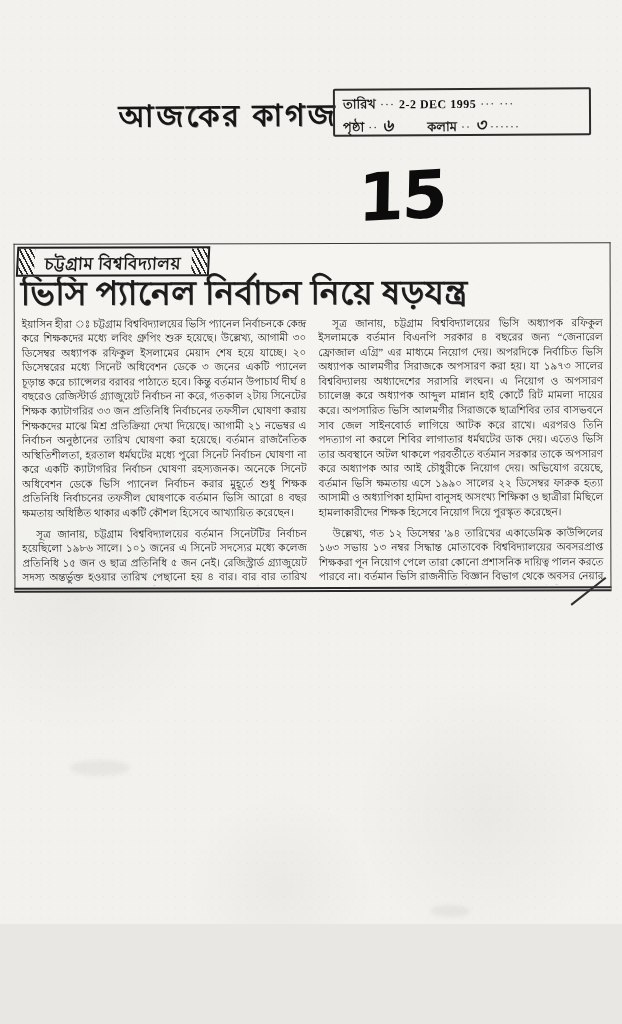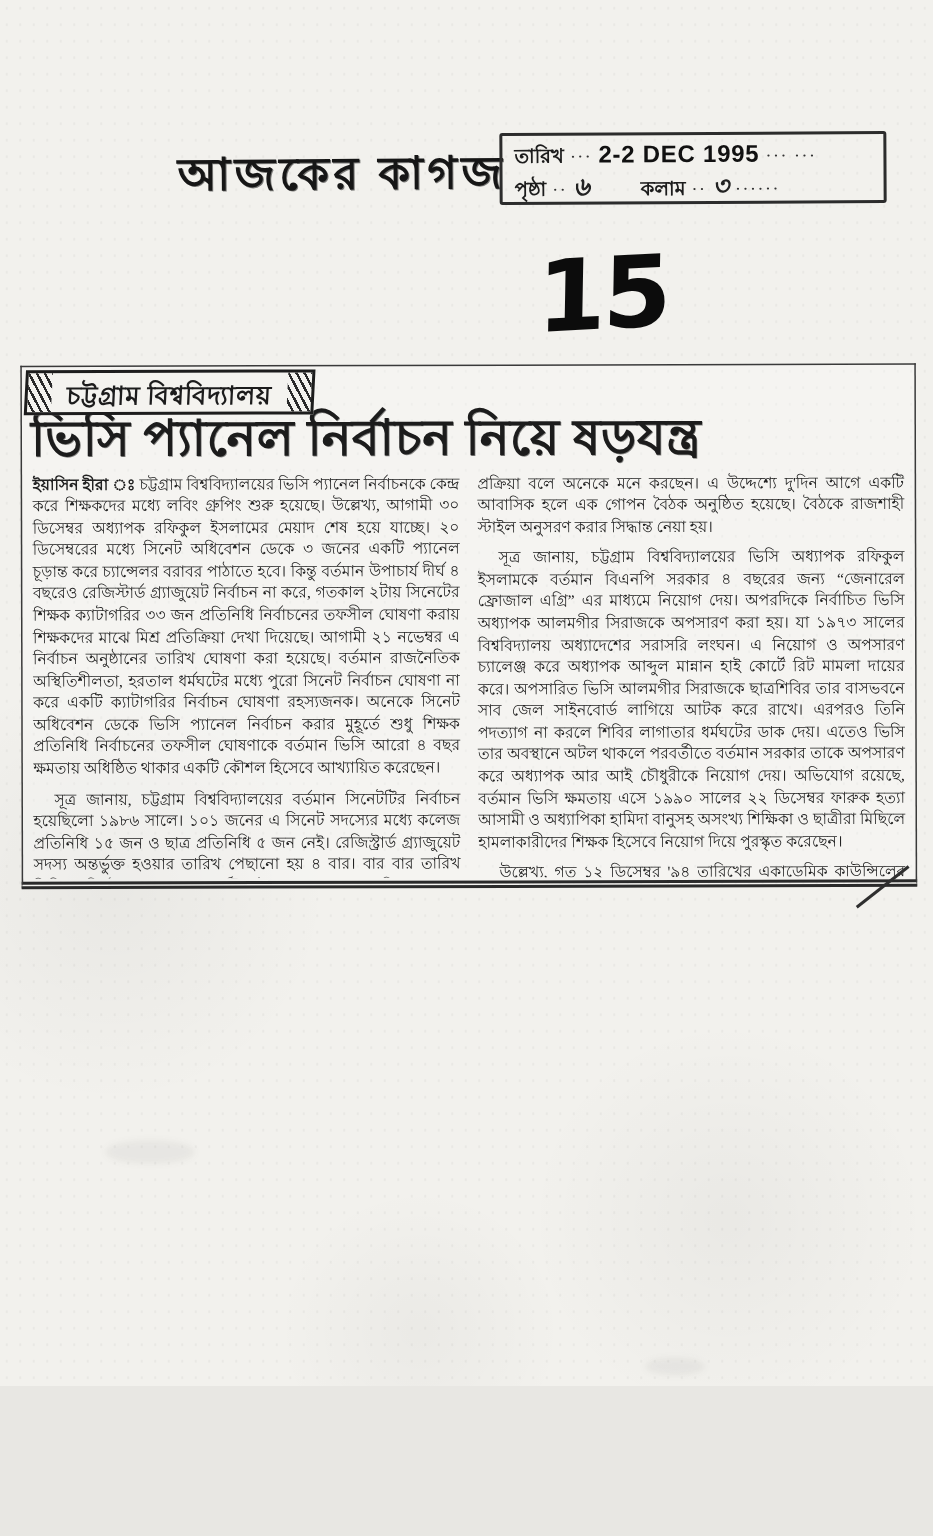--- a/index.html
+++ b/index.html
@@ -37,22 +37,22 @@
     position:absolute;left:333px;top:88px;width:258px;height:48px;
     border:2px solid #2c2c2c;border-radius:2px;
     padding:3px 8px 2px 8px;box-sizing:border-box;
     font-size:13px;line-height:21px;
     transform:rotate(-0.3deg);
   }
   .date-row{display:flex;align-items:baseline;gap:4px;white-space:nowrap;}
   .lbl{font-size:13px;font-weight:bold;}
   .dots{letter-spacing:1px;color:#333;font-size:12px;}
   .stamp{
-    font-family:Liberation Sans, sans-serif;
-    font-weight:700;font-size:16px;letter-spacing:0.5px;color:#111;
+    font-family:Liberation Serif, serif;
+    font-weight:700;font-size:12px;letter-spacing:0.5px;color:#111;
   }
   .hand{
     font-family:"DejaVu Sans", sans-serif;
     font-size:17px;font-weight:700;font-style:italic;color:#222;
     transform:rotate(-6deg);display:inline-block;
   }
   .spacer{width:26px;display:inline-block;}
   
   .big-number{
     position:absolute;left:358px;top:158px;
@@ -96,21 +96,21 @@
     padding:2px 7px 0 7px;
     height:268px;overflow:hidden;
   }
   .col{
     flex:1 1 0;
     font-size:10.4px;line-height:1.4;text-align:justify;
     color:#222;
   }
   .col p{margin:0 0 6px 0;}
   .col p.indent{text-indent:14px;}
-  .byline{font-weight:700;}
+  .byline{font-weight:400;}
   .pen-mark{
     position:absolute;right:0px;bottom:-6px;width:44px;height:0;
     border-top:2.5px solid #2f2f2f;
     transform:rotate(-38deg);
   }
   .smudge{
     position:absolute;border-radius:50%;
     background:rgba(60,60,60,0.06);filter:blur(2px);
   }
 </style>
@@ -151,21 +151,20 @@
     </div>
 
     <h1 class="headline">ভিসি প্যানেল নির্বাচন নিয়ে ষড়যন্ত্র</h1>
 
     <div class="columns">
       <div class="col">
         <p><span class="byline">ইয়াসিন হীরা ঃ</span> <span>চট্টগ্রাম বিশ্ববিদ্যালয়ের ভিসি প্যানেল নির্বাচনকে কেন্দ্র করে শিক্ষকদের মধ্যে লবিং গ্রুপিং শুরু হয়েছে। উল্লেখ্য, আগামী ৩০ ডিসেম্বর অধ্যাপক রফিকুল ইসলামের মেয়াদ শেষ হয়ে যাচ্ছে। ২০ ডিসেম্বরের মধ্যে সিনেট অধিবেশন ডেকে ৩ জনের একটি প্যানেল চূড়ান্ত করে চ্যান্সেলর বরাবর পাঠাতে হবে। কিন্তু বর্তমান উপাচার্য দীর্ঘ ৪ বছরেও রেজিস্টার্ড গ্র্যাজুয়েট নির্বাচন না করে, গতকাল ২টায় সিনেটের শিক্ষক ক্যাটাগরির ৩৩ জন প্রতিনিধি নির্বাচনের তফসীল ঘোষণা করায় শিক্ষকদের মাঝে মিশ্র প্রতিক্রিয়া দেখা দিয়েছে। আগামী ২১ নভেম্বর এ নির্বাচন অনুষ্ঠানের তারিখ ঘোষণা করা হয়েছে। বর্তমান রাজনৈতিক অস্থিতিশীলতা, হরতাল ধর্মঘটের মধ্যে পুরো সিনেট নির্বাচন ঘোষণা না করে একটি ক্যাটাগরির নির্বাচন ঘোষণা রহস্যজনক। অনেকে সিনেট অধিবেশন ডেকে ভিসি প্যানেল নির্বাচন করার মুহূর্তে শুধু শিক্ষক প্রতিনিধি নির্বাচনের তফসীল ঘোষণাকে বর্তমান ভিসি আরো ৪ বছর ক্ষমতায় অধিষ্ঠিত থাকার একটি কৌশল হিসেবে আখ্যায়িত করেছেন।</span></p>
         <p class="indent">সূত্র জানায়, চট্টগ্রাম বিশ্ববিদ্যালয়ের বর্তমান সিনেটটির নির্বাচন হয়েছিলো ১৯৮৬ সালে। ১০১ জনের এ সিনেট সদস্যের মধ্যে কলেজ প্রতিনিধি ১৫ জন ও ছাত্র প্রতিনিধি ৫ জন নেই। রেজিস্ট্রার্ড গ্র্যাজুয়েট সদস্য অন্তর্ভুক্ত হওয়ার তারিখ পেছানো হয় ৪ বার। বার বার তারিখ পিছিয়ে নির্বাচন না করার একটি কৌশল বলে অনেক শিক্ষক মন্তব্য করেছেন। উল্লেখ্য, গতকাল শিক্ষক ক্যাটাগরির যে নির্বাচনের তফসীল ঘোষণা করা হয়েছে। সেটিতে (বর্তমান) প্রগতিশীল শিক্ষকদের প্রাধান্য রয়েছে। একদিকে ১৫ ডিসেম্বর পর্যন্ত রেজিস্টার্ড সদস্য হওয়ায় সময় বাড়ানো হয়। অথচ শিক্ষক ক্যাটাগরি নির্বাচন তারিখ ঘোষণা একটি প্রতিক্রিয়াশীল চক্রের হাতে বর্তমান বিশ্ববিদ্যালয় তুলে দেয়ার</p>
       </div>
       <div class="col">
-        <p>প্রক্রিয়া বলে অনেকে মনে করছেন। এ উদ্দেশ্যে দু'দিন আগে একটি আবাসিক হলে এক গোপন বৈঠক অনুষ্ঠিত হয়েছে। বৈঠকে রাজশাহী স্টাইল অনুসরণ করার সিদ্ধান্ত নেয়া হয়।</p>
         <p class="indent">সূত্র জানায়, চট্টগ্রাম বিশ্ববিদ্যালয়ের ভিসি অধ্যাপক রফিকুল ইসলামকে বর্তমান বিএনপি সরকার ৪ বছরের জন্য “জেনারেল ফ্রোজাল এগ্রি” এর মাধ্যমে নিয়োগ দেয়। অপরদিকে নির্বাচিত ভিসি অধ্যাপক আলমগীর সিরাজকে অপসারণ করা হয়। যা ১৯৭৩ সালের বিশ্ববিদ্যালয় অধ্যাদেশের সরাসরি লংঘন। এ নিয়োগ ও অপসারণ চ্যালেঞ্জ করে অধ্যাপক আব্দুল মান্নান হাই কোর্টে রিট মামলা দায়ের করে। অপসারিত ভিসি আলমগীর সিরাজকে ছাত্রশিবির তার বাসভবনে সাব জেল সাইনবোর্ড লাগিয়ে আটক করে রাখে। এরপরও তিনি পদত্যাগ না করলে শিবির লাগাতার ধর্মঘটের ডাক দেয়। এতেও ভিসি তার অবস্থানে অটল থাকলে পরবর্তীতে বর্তমান সরকার তাকে অপসারণ করে অধ্যাপক আর আই চৌধুরীকে নিয়োগ দেয়। অভিযোগ রয়েছে, বর্তমান ভিসি ক্ষমতায় এসে ১৯৯০ সালের ২২ ডিসেম্বর ফারুক হত্যা আসামী ও অধ্যাপিকা হামিদা বানুসহ অসংখ্য শিক্ষিকা ও ছাত্রীরা মিছিলে হামলাকারীদের শিক্ষক হিসেবে নিয়োগ দিয়ে পুরস্কৃত করেছেন।</p>
         <p class="indent">উল্লেখ্য, গত ১২ ডিসেম্বর '৯৪ তারিখের একাডেমিক কাউন্সিলের ১৬৩ সভায় ১৩ নম্বর সিদ্ধান্ত মোতাবেক বিশ্ববিদ্যালয়ের অবসরপ্রাপ্ত শিক্ষকরা পূন নিয়োগ পেলে তারা কোনো প্রশাসনিক দায়িত্ব পালন করতে পারবে না। বর্তমান ভিসি রাজনীতি বিজ্ঞান বিভাগ থেকে অবসর নেয়ার পর পুন নিয়োগ লাভ করেছেন। সেদিক থেকে বর্তমান ভিসি প্যানেলে আসতে পারবে না বলে সংশ্লিষ্ট একটি সূত্র জানায়।</p>
       </div>
     </div>
 
     <div class="pen-mark"></div>
   </div>
 
   <div class="smudge" style="left:70px;top:760px;width:60px;height:16px;"></div>
   <div class="smudge" style="left:430px;top:905px;width:40px;height:12px;"></div>

